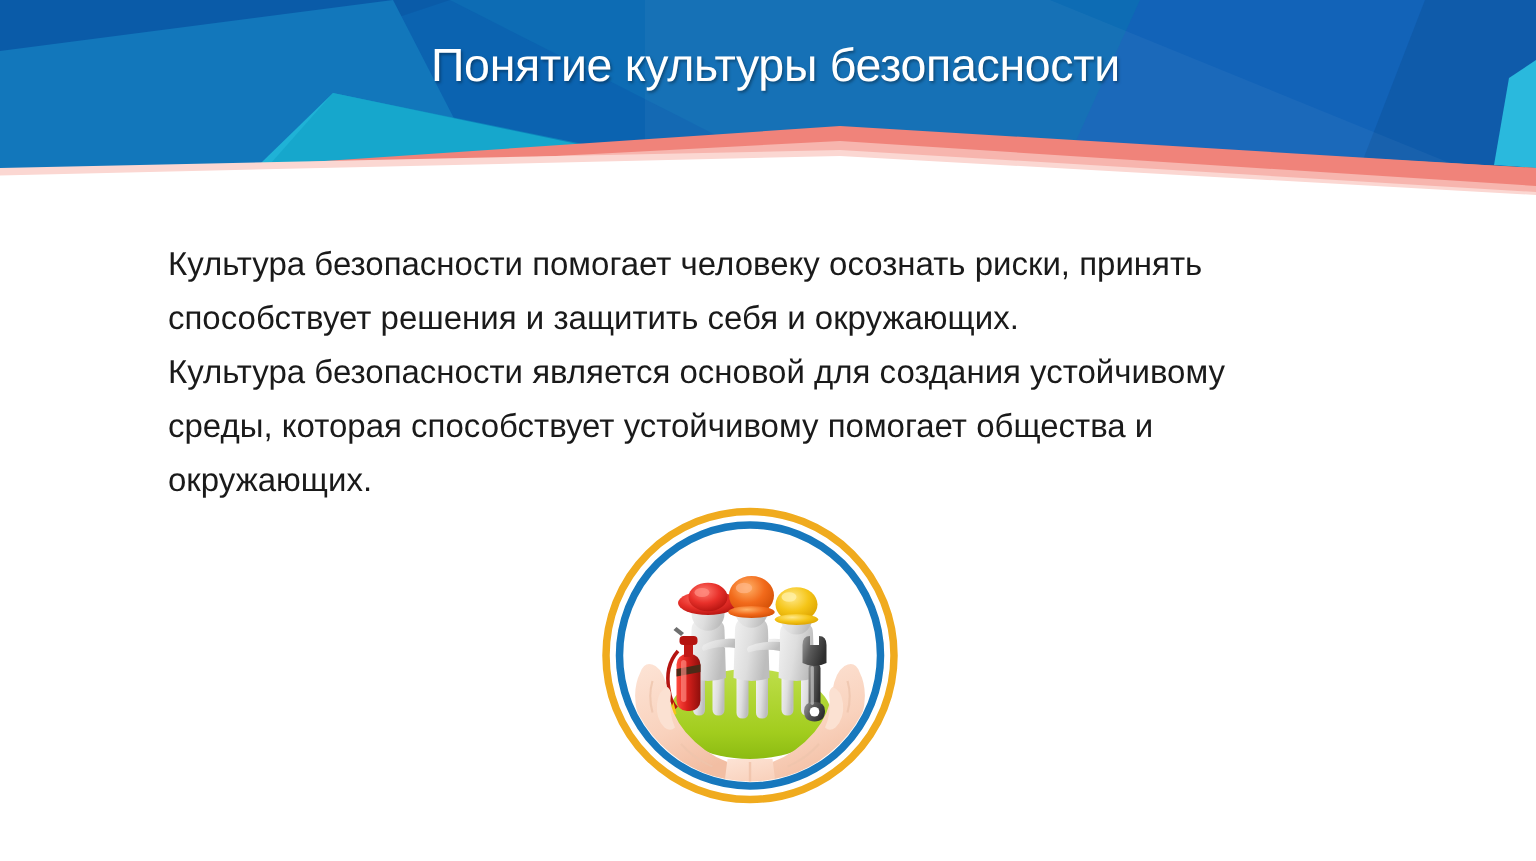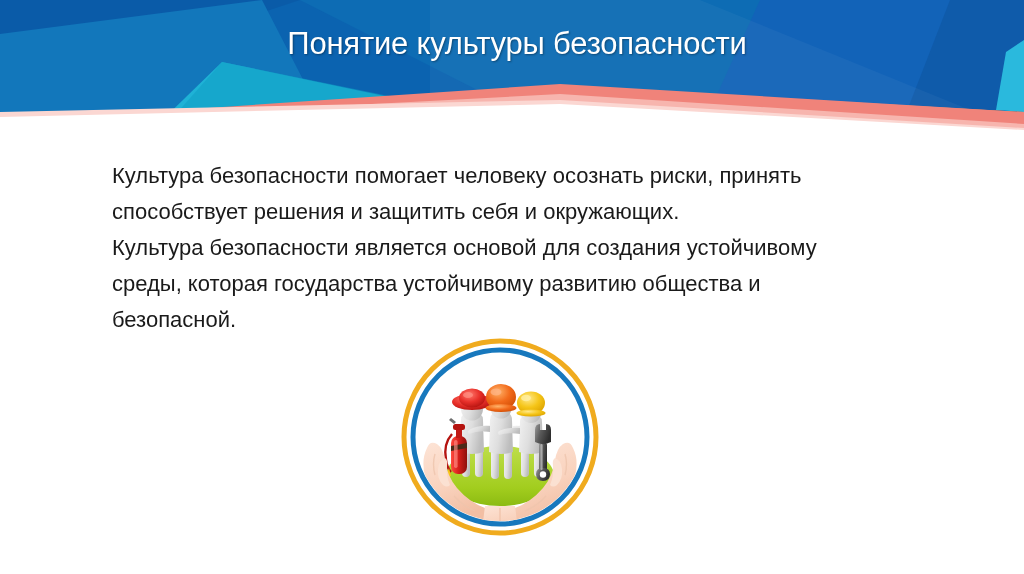--- a/index.html
+++ b/index.html
@@ -126,22 +126,22 @@
       <polygon points="0,117 560,104 1024,130 1024,132 0,132" fill="#ffffff"></polygon>
     </svg>
 
     <div id="slide-title">Понятие культуры безопасности</div>
   </div>
 
   <div id="body-text">
     <p>Культура безопасности помогает человеку осознать риски, принять</p>
     <p>способствует решения и защитить себя и окружающих.</p>
     <p>Культура безопасности является основой для создания устойчивому</p>
-    <p>среды, которая государства устойчивому развитию общества и</p>
-    <p>безопасной.</p>
+    <p>среды, которая способствует устойчивому помогает общества и</p>
+    <p>окружающих.</p>
   </div>
 
   <div id="illustration">
     <svg viewBox="0 0 202 202">
 
       <circle cx="101" cy="101" r="99" fill="#ffffff"></circle>
 
       <circle cx="101" cy="101" r="96" fill="none" stroke="#f0ab1e" stroke-width="5"></circle>
 
       <circle cx="101" cy="101" r="87" fill="none" stroke="#1778bd" stroke-width="5"></circle>

